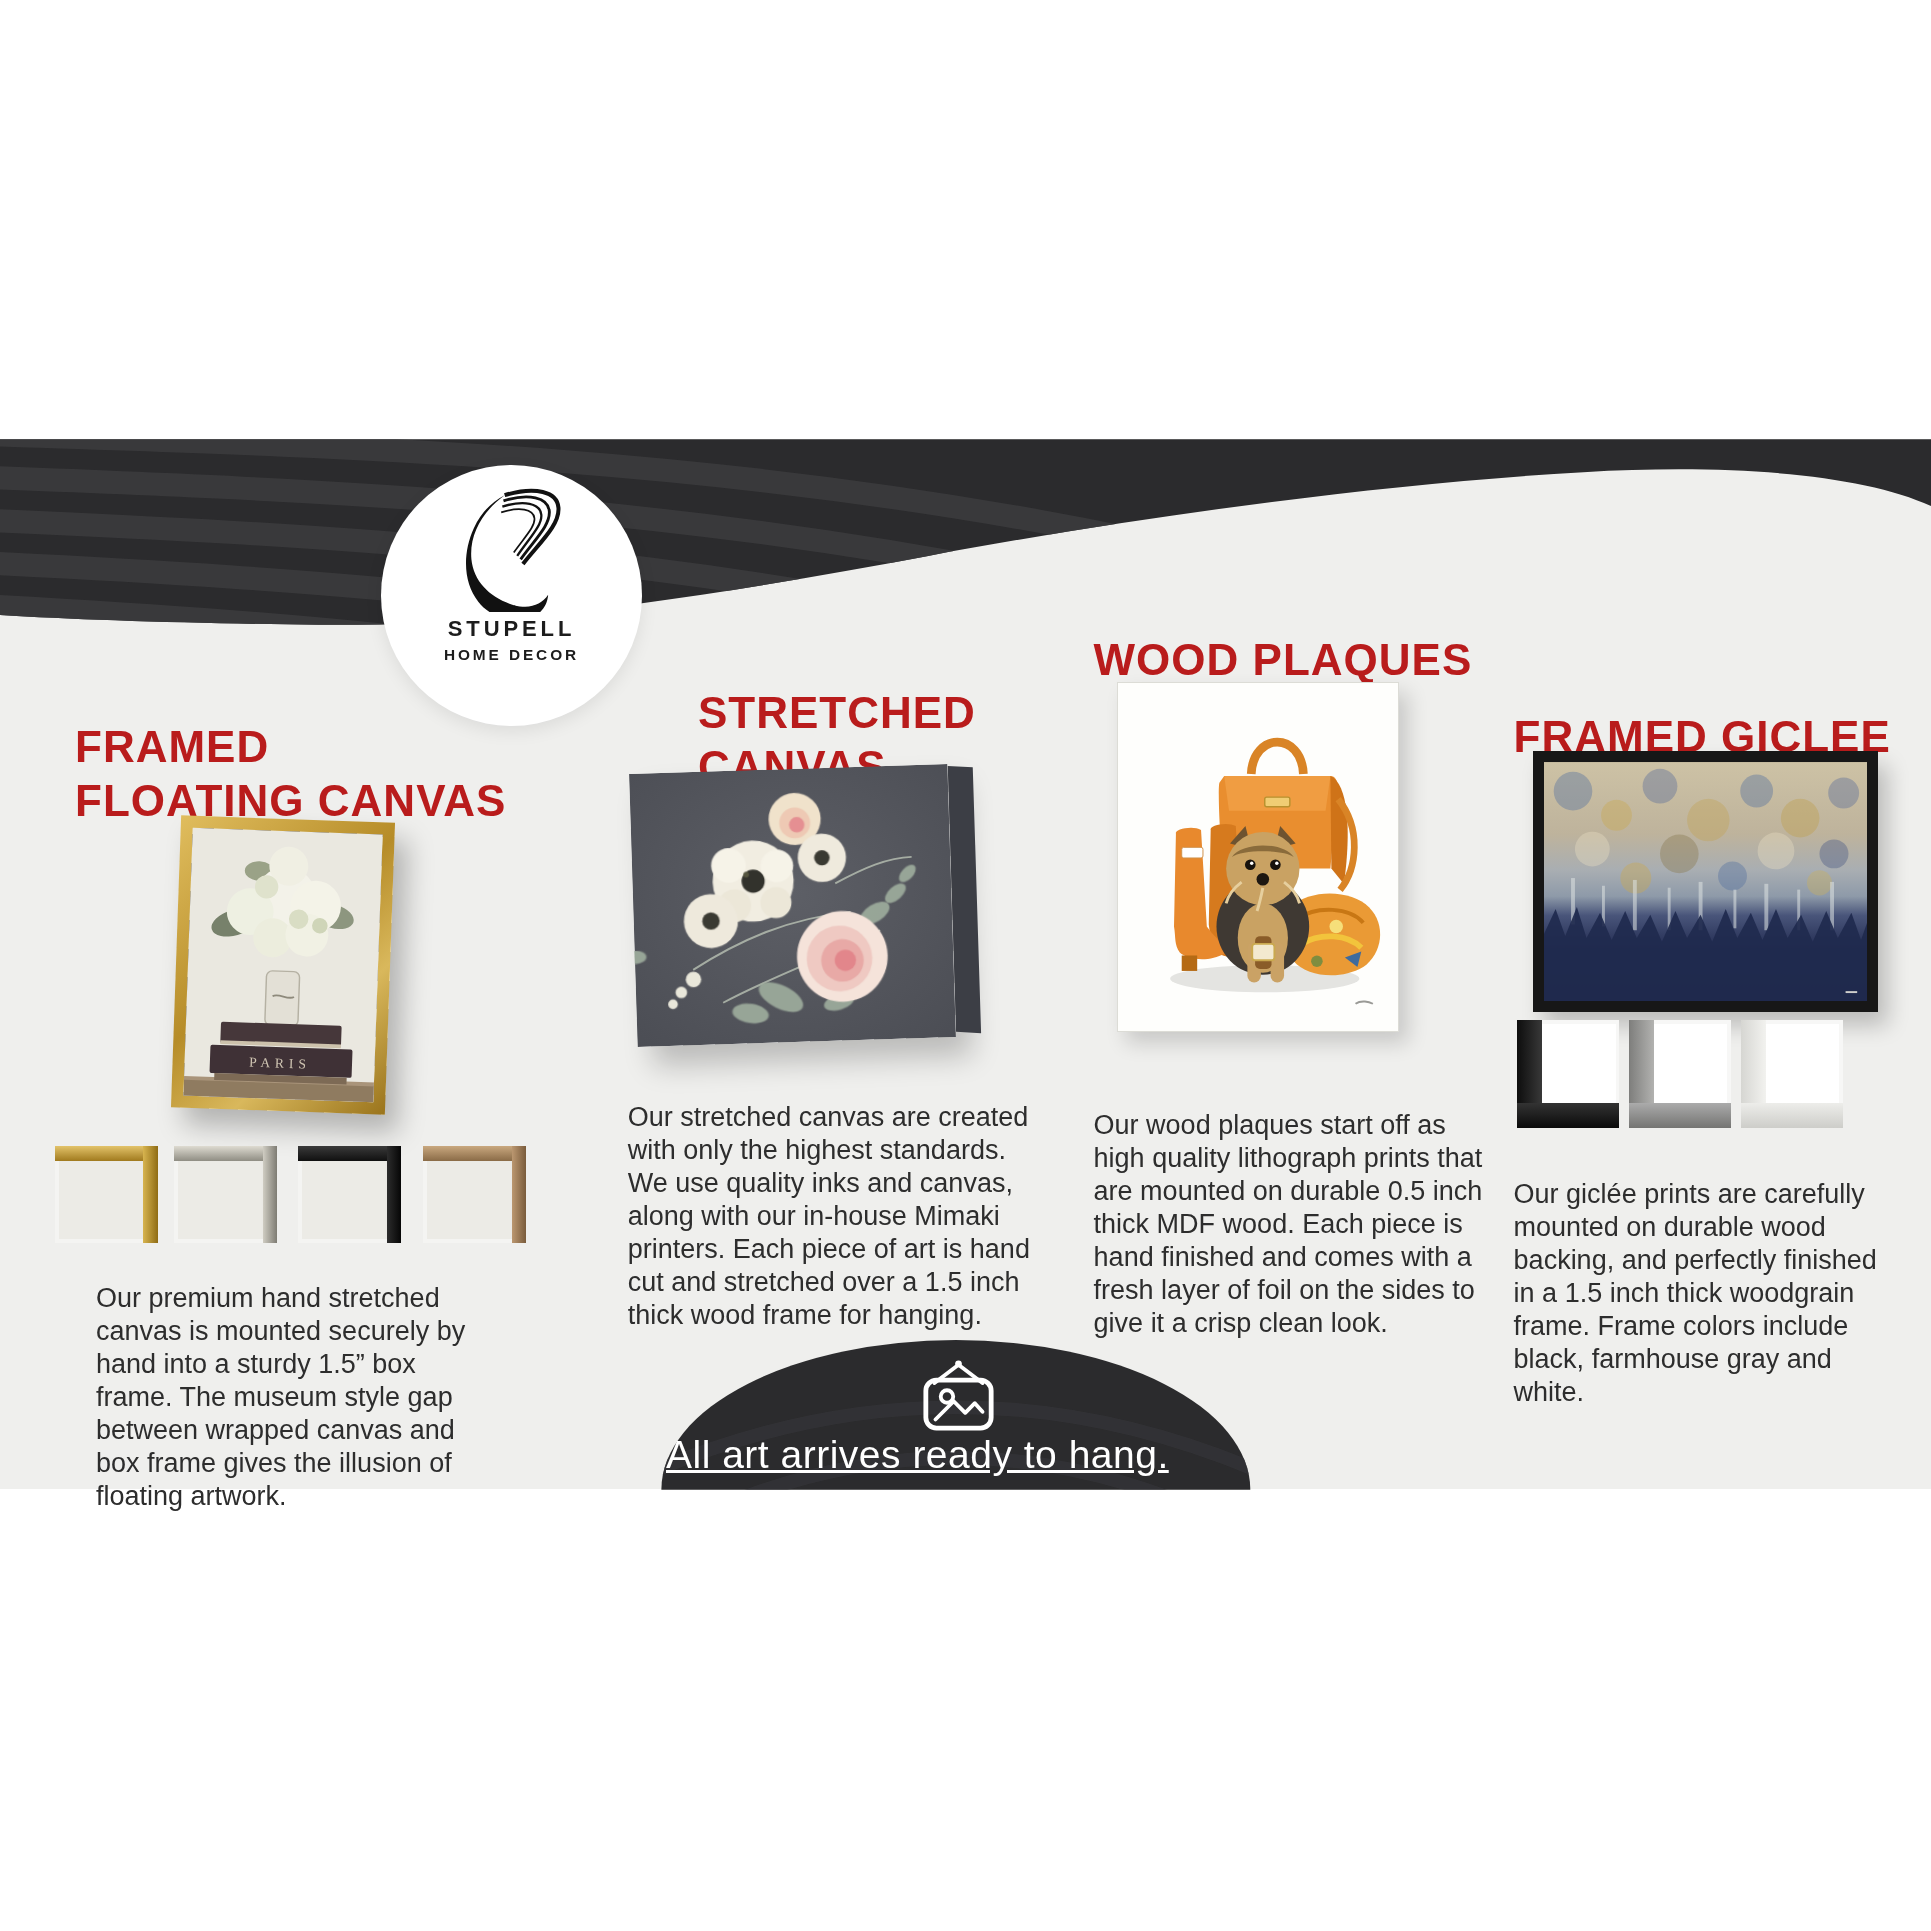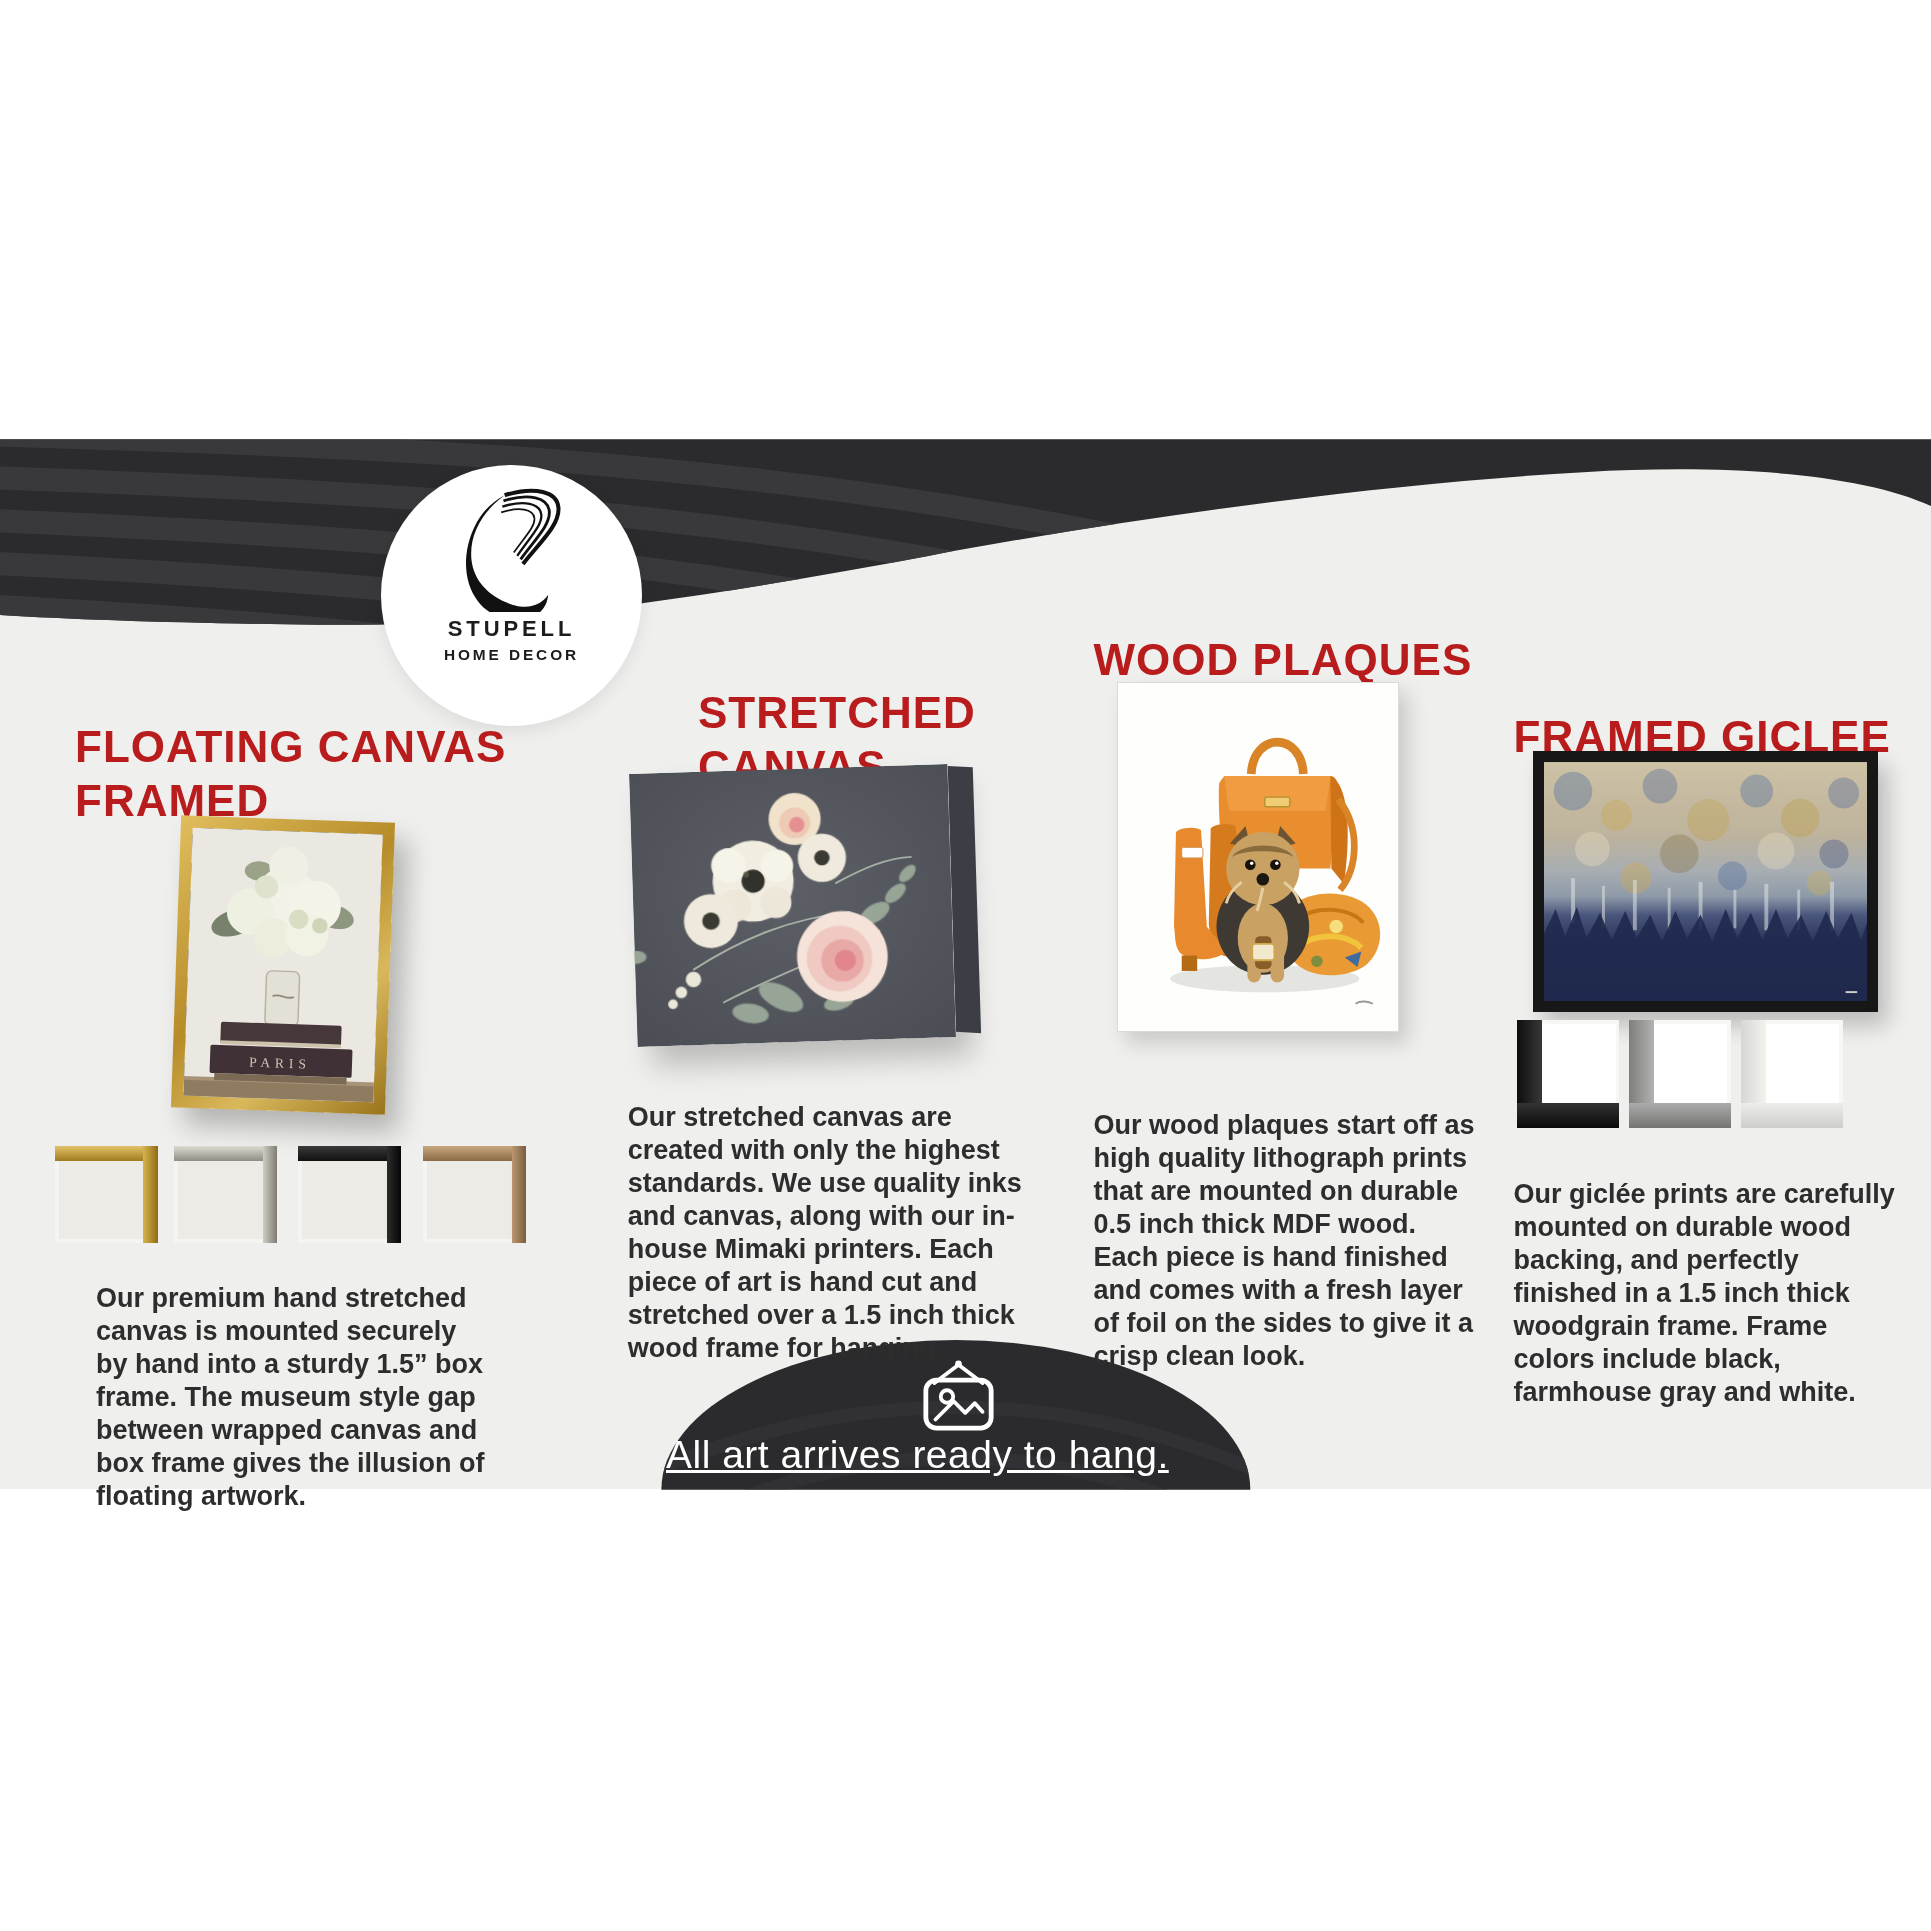--- a/index.html
+++ b/index.html
@@ -13,21 +13,21 @@
   .logo-circle{position:absolute;left:381px;top:465px;width:261px;height:261px;background:#ffffff;
                border-radius:50%;text-align:center;box-shadow:0 5.8px 17.4px rgba(0,0,0,.08);}
   .logo-s{margin-top:21px;}
   .brand-name{font-size:22px;letter-spacing:3.9px;font-weight:600;color:#1c1c1c;margin-top:0px;}
   .brand-tagline{font-size:15.4px;letter-spacing:2.9px;font-weight:700;color:#1c1c1c;margin-top:4px;}
 
   section{position:absolute;}
   .section-title{position:absolute;font-size:44px;line-height:54px;font-weight:700;
                  letter-spacing:1px;color:#b91c1c;white-space:nowrap;}
   .section-title span{display:block;}
-  .section-desc{position:absolute;font-size:27px;line-height:33px;color:#2d2d2d;font-weight:bold;}
+  .section-desc{position:absolute;font-size:27px;line-height:33px;color:#2d2d2d;}
 
   
   .sec-floating{left:48px;top:676px;width:512px;height:811px;}
   .sec-stretched{left:618px;top:647px;width:434px;height:695px;}
   .sec-wood{left:1081px;top:594px;width:406px;height:743px;}
   .sec-giclee{left:1501px;top:671px;width:415px;height:753px;}
 
   
   .floating-photo{position:absolute;left:128px;top:143px;width:214px;height:292px;
      transform:rotate(2deg);background:linear-gradient(135deg,#e0bd5e 0%,#b68c28 45%,#d9b85c 70%,#9a741c 100%);
@@ -124,22 +124,22 @@
         </g>
         <path fill="#111111" d="M88,16 C50,44 26,84 30,128 C34,168 64,196 104,208 C120,213 127,222 118,230 C98,239 62,228 42,202 C16,170 14,118 34,74 C48,44 66,28 88,16 Z"></path>
         <path fill="#111111" d="M104,208 C132,215 152,208 164,190 C162,220 134,238 108,229 Z"></path>
       </svg>
       <div class="brand-name">STUPELL</div>
       <div class="brand-tagline">HOME DECOR</div>
     </div>
 
     <section class="sec-floating">
       <h2 class="section-title" style="left:27px;top:7.7px;">
+        <span>FRAMED</span>
         <span>FLOATING CANVAS</span>
-        <span>FRAMED</span>
       </h2>
       <div class="floating-photo">
         <div class="floating-inner">
           <svg viewBox="0 0 196 276">
             <rect width="196" height="276" fill="#eae8e0"></rect>
             <rect y="258" width="196" height="18" fill="#8f7b60"></rect>
             <rect y="255" width="196" height="4" fill="#a9947a"></rect>
             <g transform="translate(98,88)">
               <ellipse cx="-52" cy="8" rx="24" ry="13" fill="#77816b" transform="rotate(-18 -52 8)"></ellipse>
               <ellipse cx="50" cy="-2" rx="21" ry="12" fill="#8d967f" transform="rotate(14 50 -2)"></ellipse>

